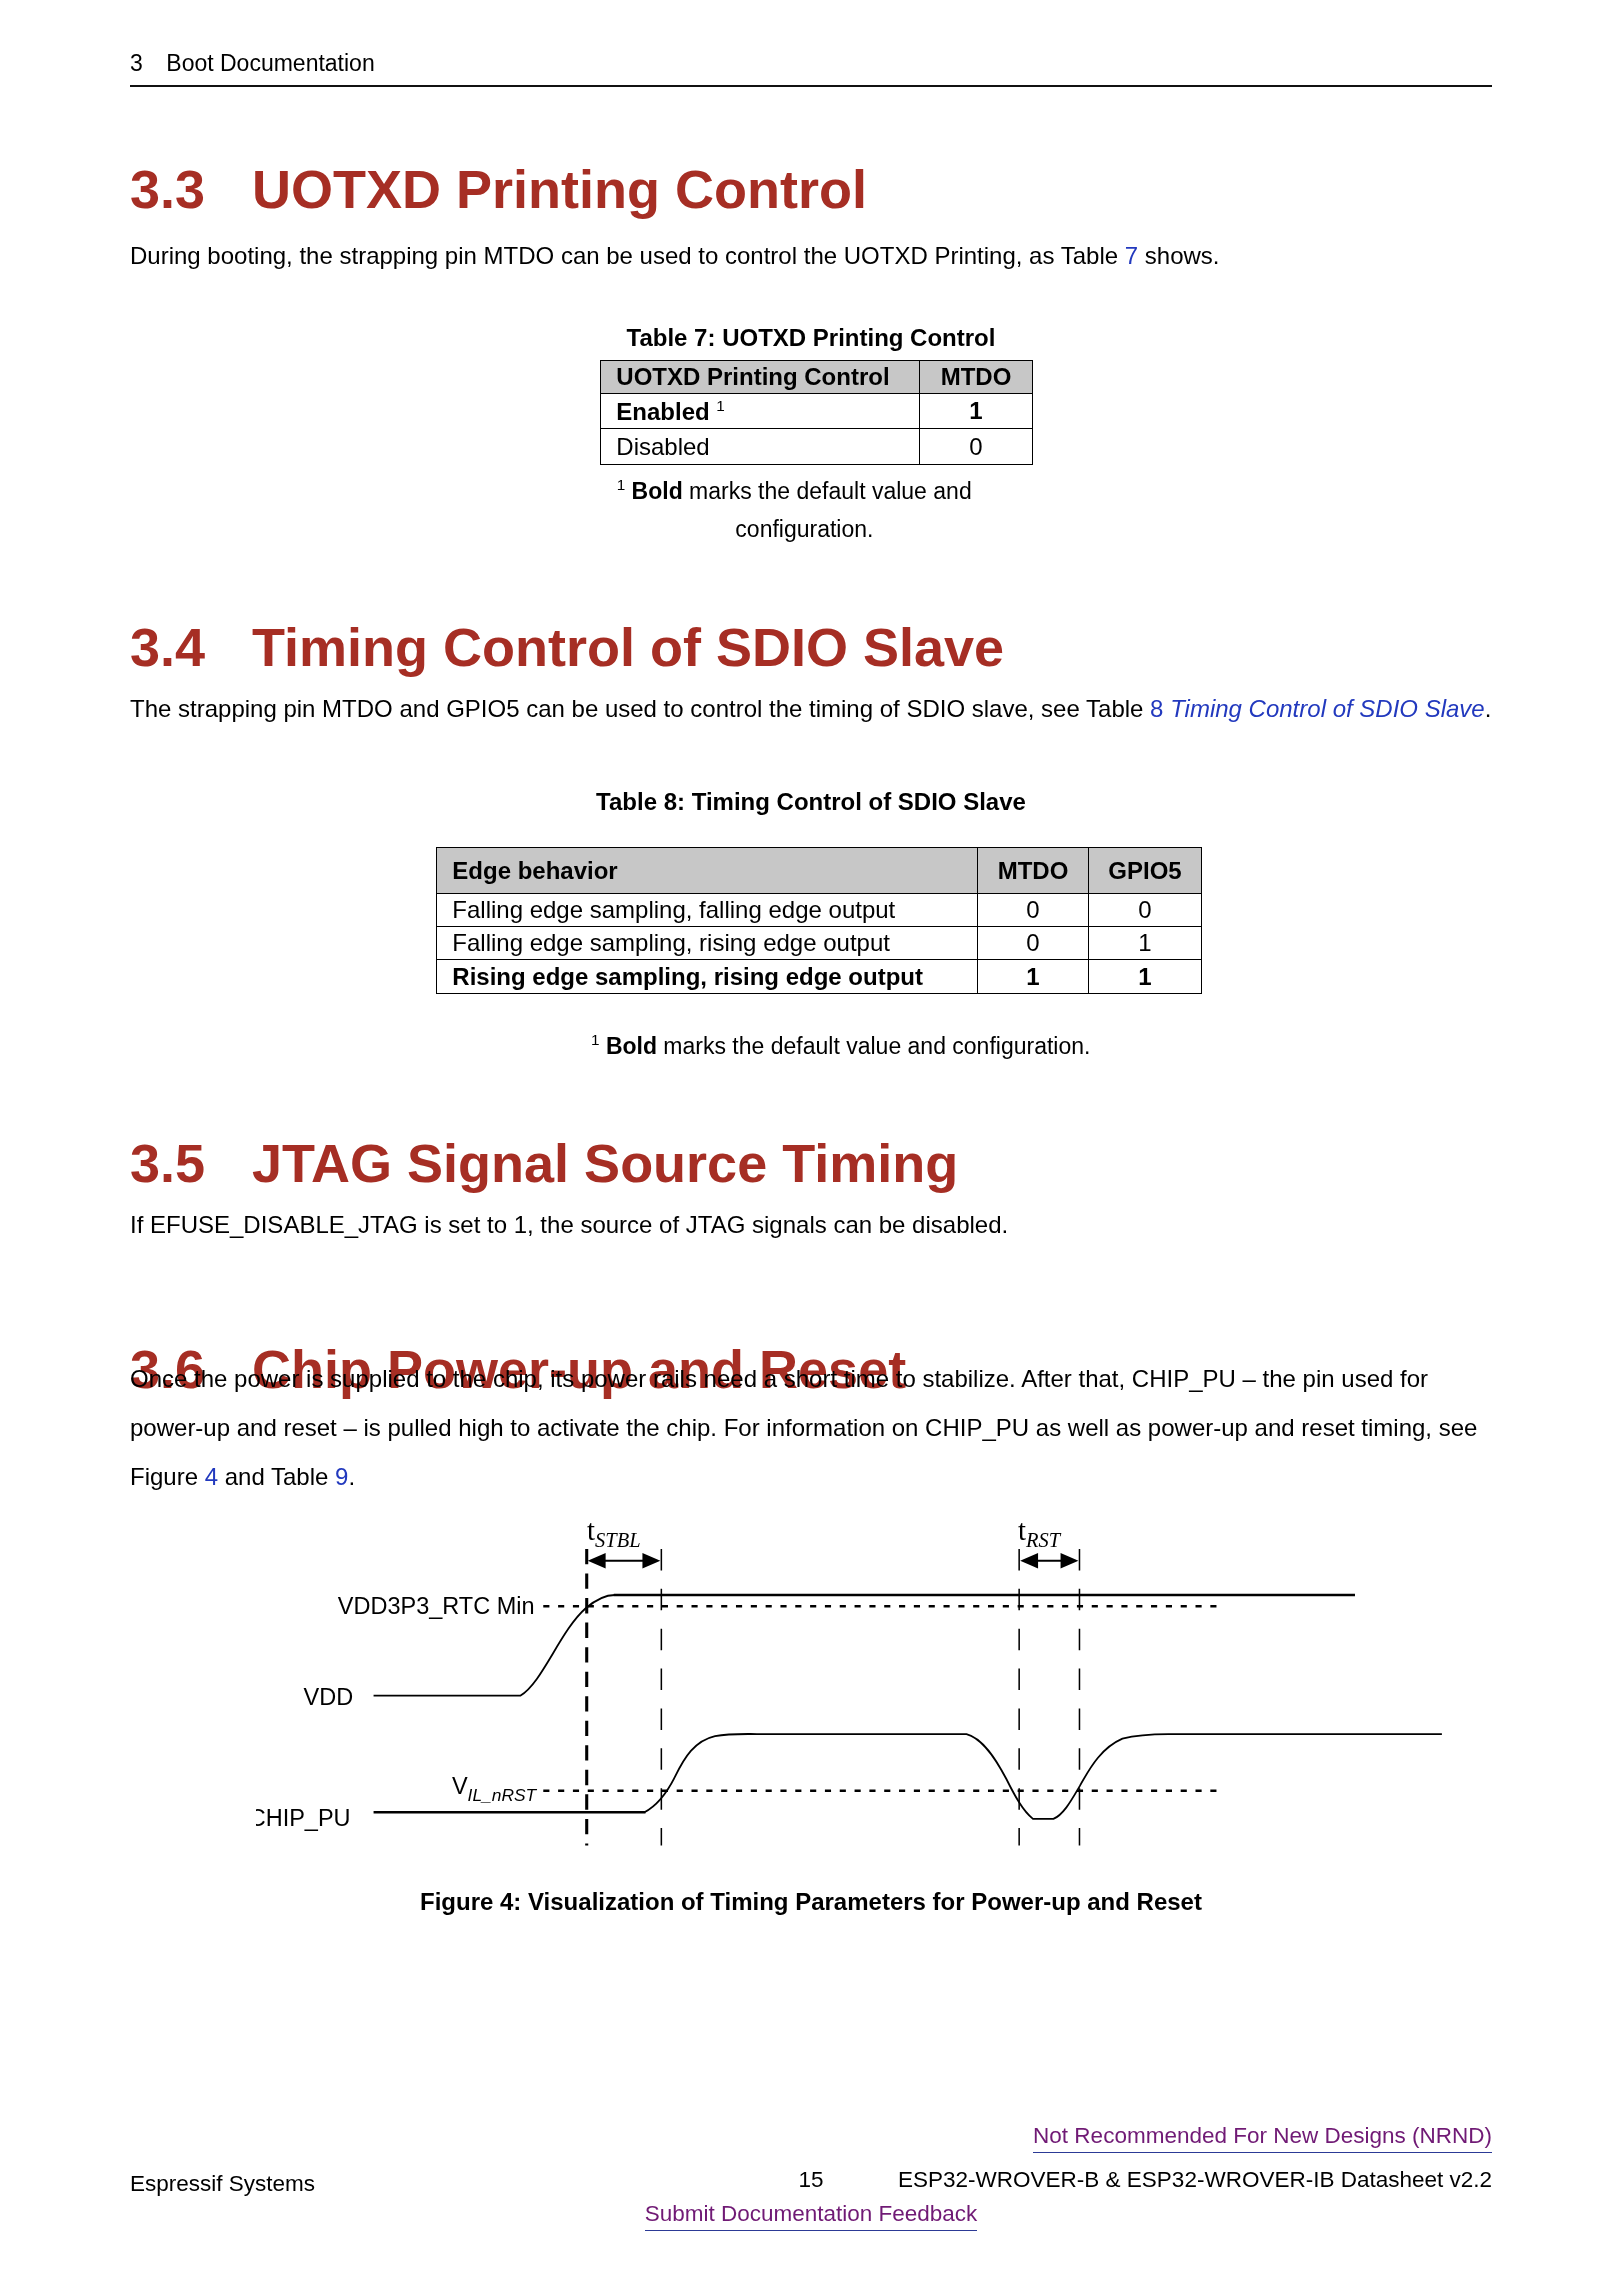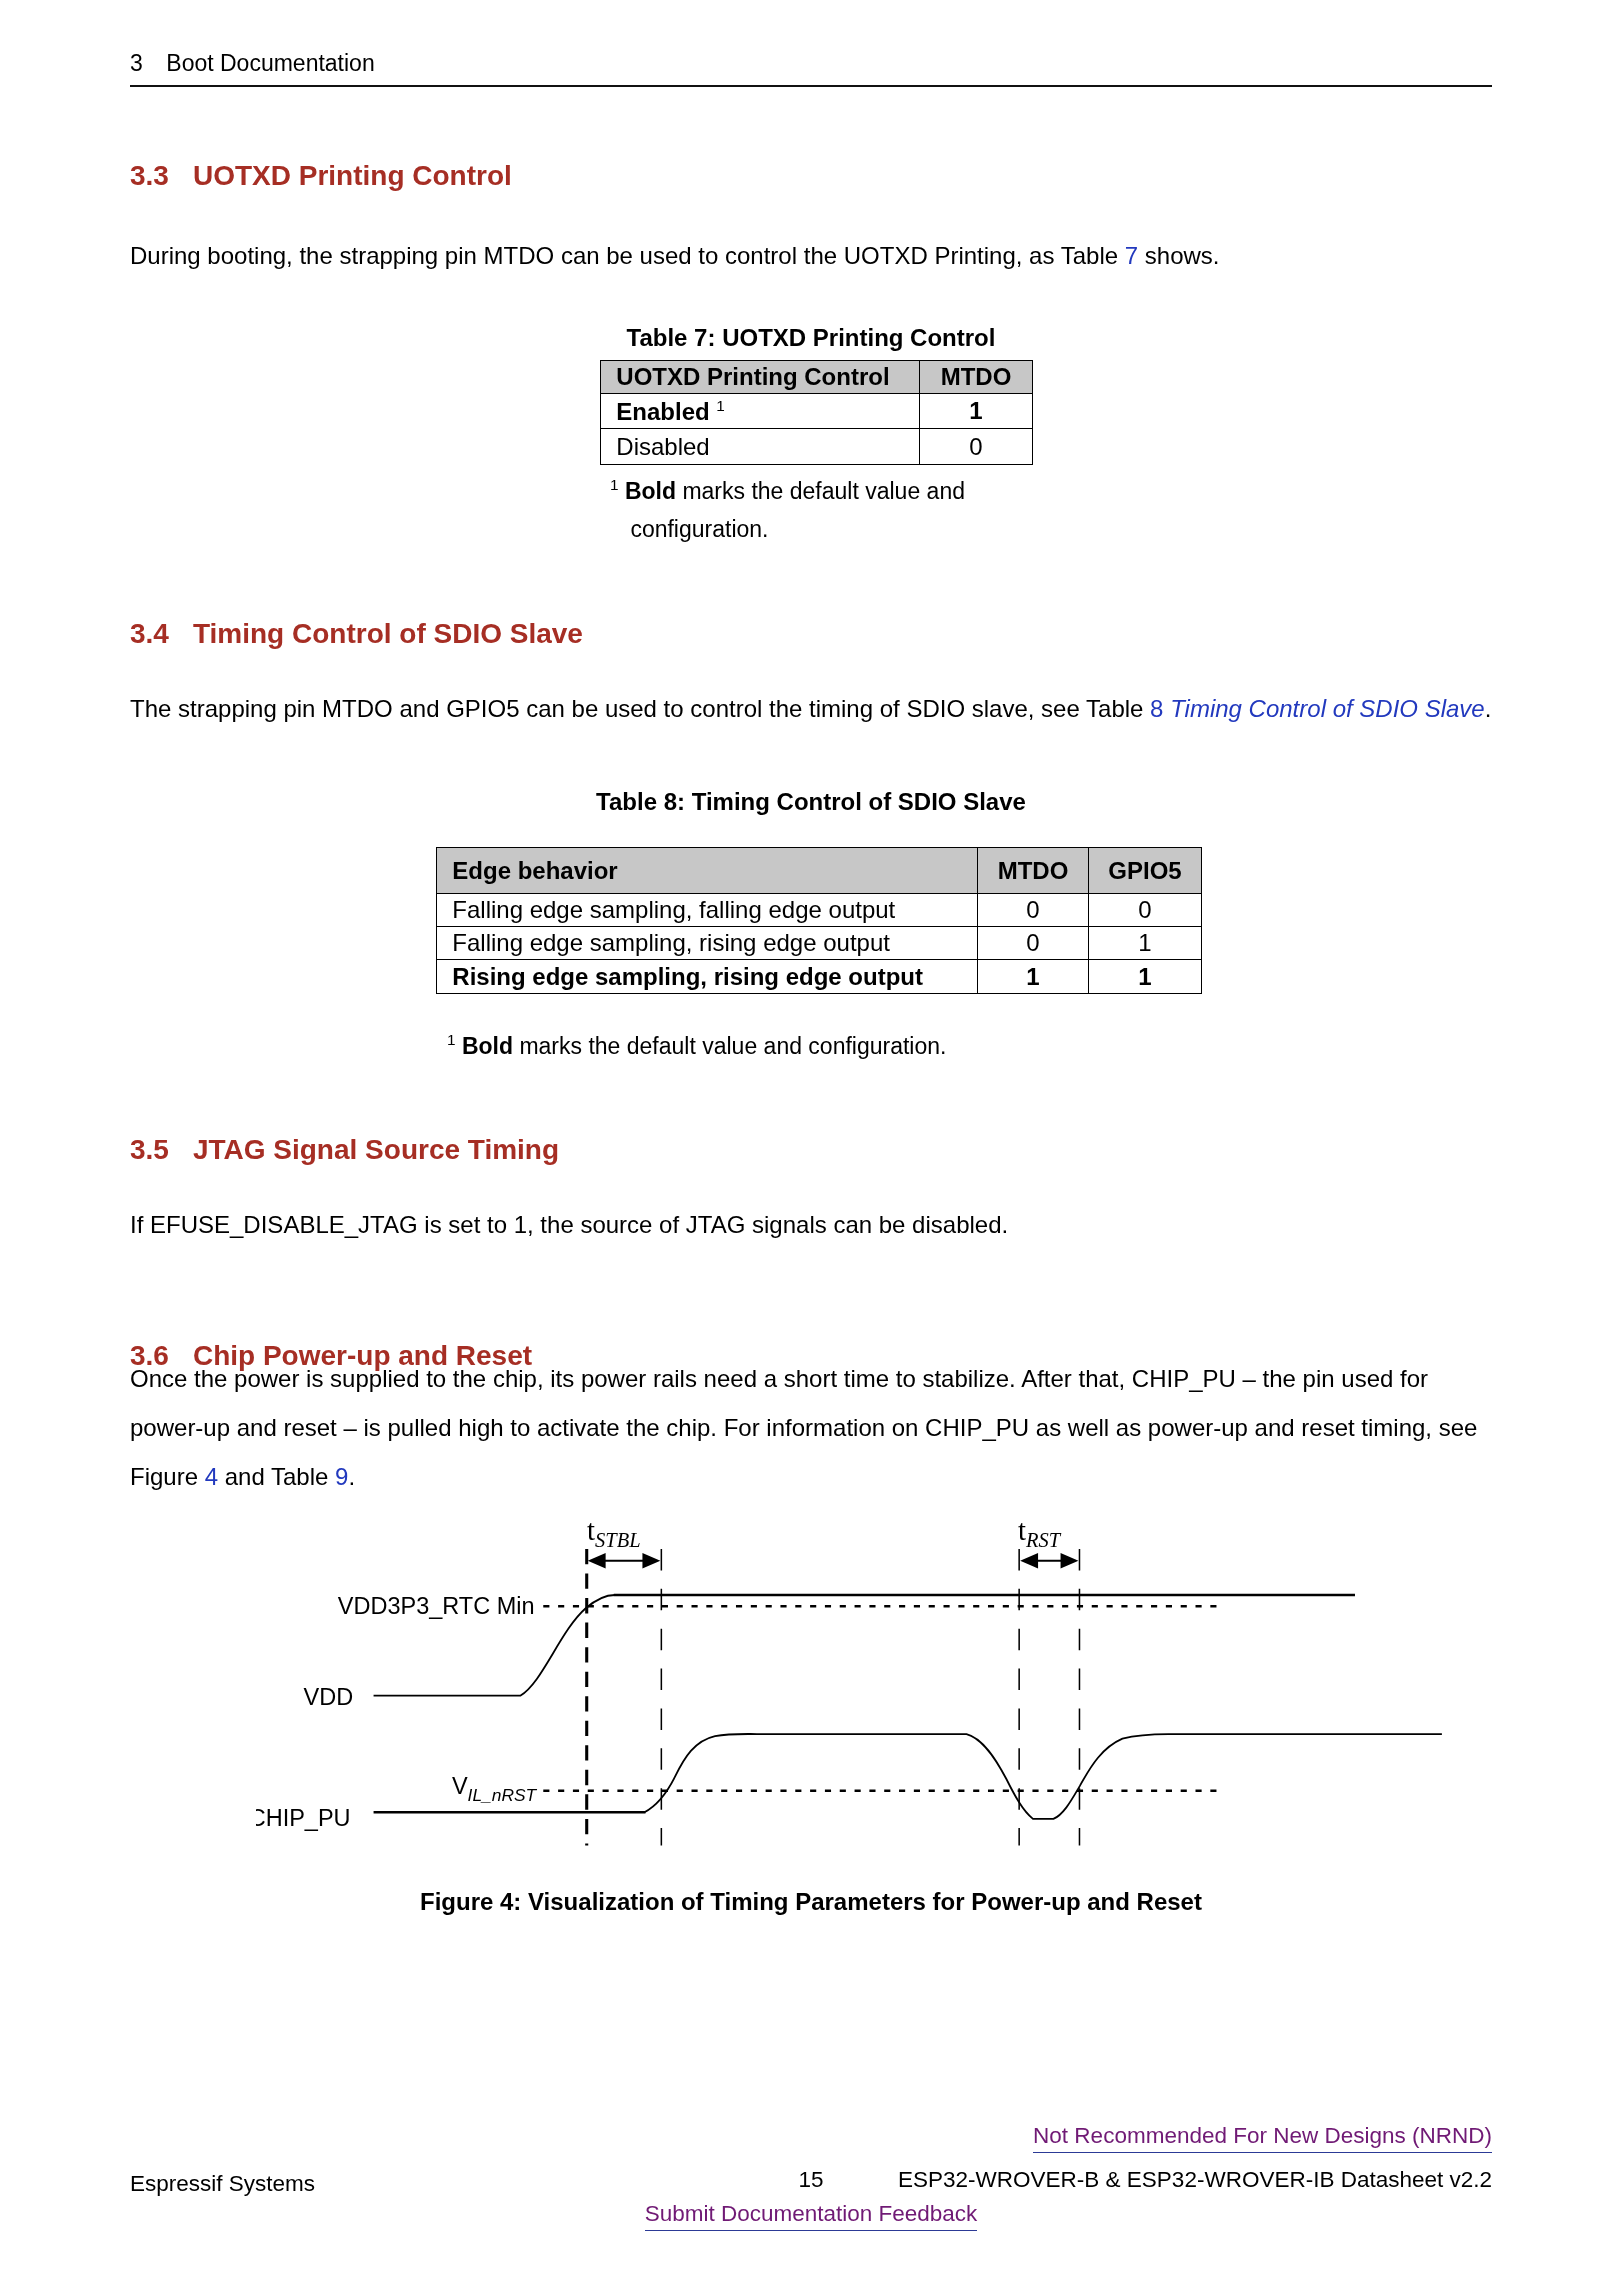--- a/index.html
+++ b/index.html
@@ -5,42 +5,42 @@
   html,body{margin:0;padding:0;background:#ffffff;}
   .page{position:relative;width:1623px;height:2295px;background:#ffffff;
         font-family:"Liberation Sans",sans-serif;color:#000;overflow:hidden;}
   .abs{position:absolute;}
 
   
   .runhead{left:130px;top:50px;width:1362px;font-size:23px;display:flex;gap:23.5px;}
   .headrule{left:130px;top:85px;width:1362px;height:2px;background:#111;}
 
   
-  .sec-h{left:130px;display:flex;gap:24px;font-size:28px;font-weight:bold;color:#A62E24;line-height:1;}
+  .sec-h{left:130px;display:flex;gap:47px;font-size:54px;font-weight:bold;color:#A62E24;line-height:1;}
 
   
   .para{left:130px;width:1362px;font-size:24px;line-height:49px;}
   .blue{color:#2239BE;text-decoration:none;cursor:pointer;}
   .blue-i{color:#2239BE;font-style:italic;text-decoration:none;cursor:pointer;}
 
   
   .tcap{left:130px;width:1362px;text-align:center;font-size:24px;font-weight:bold;line-height:1.2;}
 
   
   table.dtable{position:absolute;border-collapse:collapse;table-layout:fixed;
                font-size:24px;color:#000;}
   table.dtable th,table.dtable td{border:1.5px solid #000;padding:0 0 0 15.3px;text-align:left;
                overflow:hidden;white-space:nowrap;}
   table.dtable th{background:#C7C7C7;font-weight:bold;}
   table.dtable .cc{text-align:center;padding:0;}
   table.dtable tr.boldrow td{font-weight:bold;}
   table.dtable sup{font-size:15.3px;font-weight:normal;}
 
   
-  .fn{font-size:23px;line-height:38px;padding-left:20.4px;text-indent:-20.4px;}
+  .fn{font-size:23px;line-height:38px;padding-left:20.4px;text-indent:-20.4px;text-align:center;}
   .fn sup{font-size:15.3px;}
 
   
   .figcap{left:130px;width:1362px;text-align:center;font-size:24px;font-weight:bold;}
 
   
   .nrnd-wrap{left:130px;top:2123px;width:1362px;text-align:right;font-size:22.5px;}
   .footer-link{color:#701a75;border-bottom:1.5px solid #2C3A96;padding-bottom:3.6px;cursor:pointer;}
   .footrow{left:130px;top:2167px;width:1362px;height:31px;font-size:22.5px;}
   .footrow .fl{position:absolute;left:0;top:4px;}

